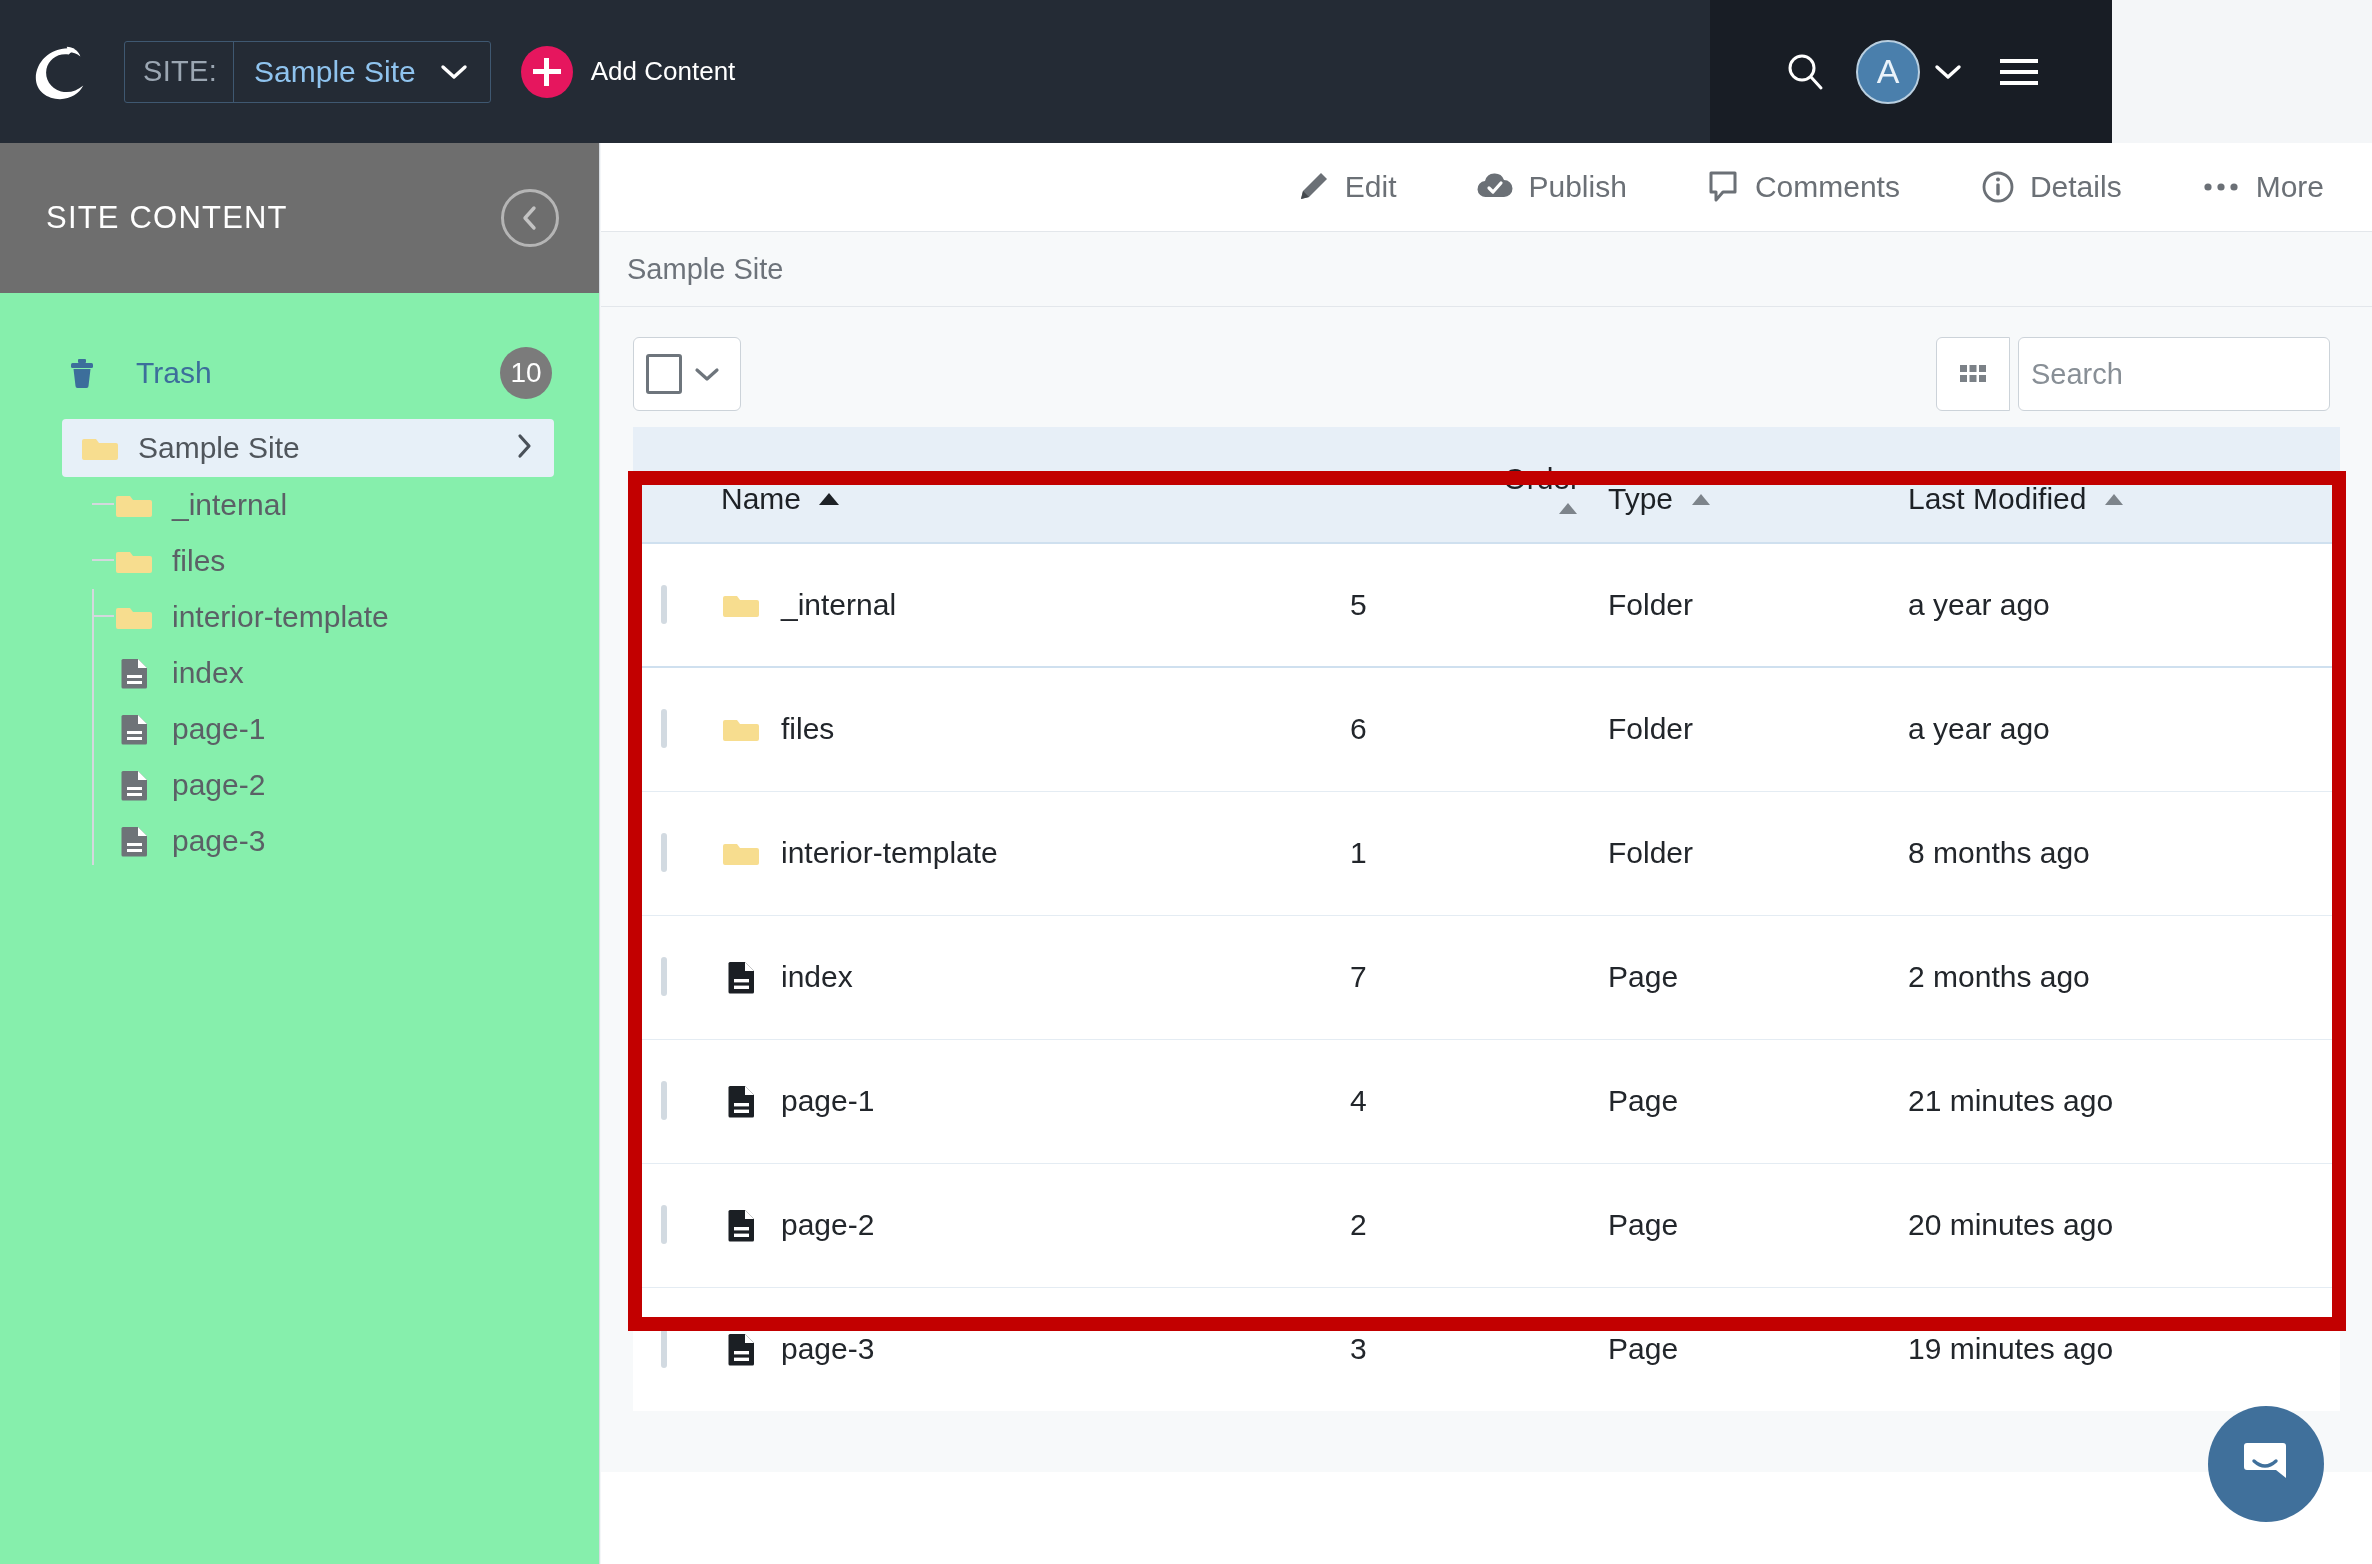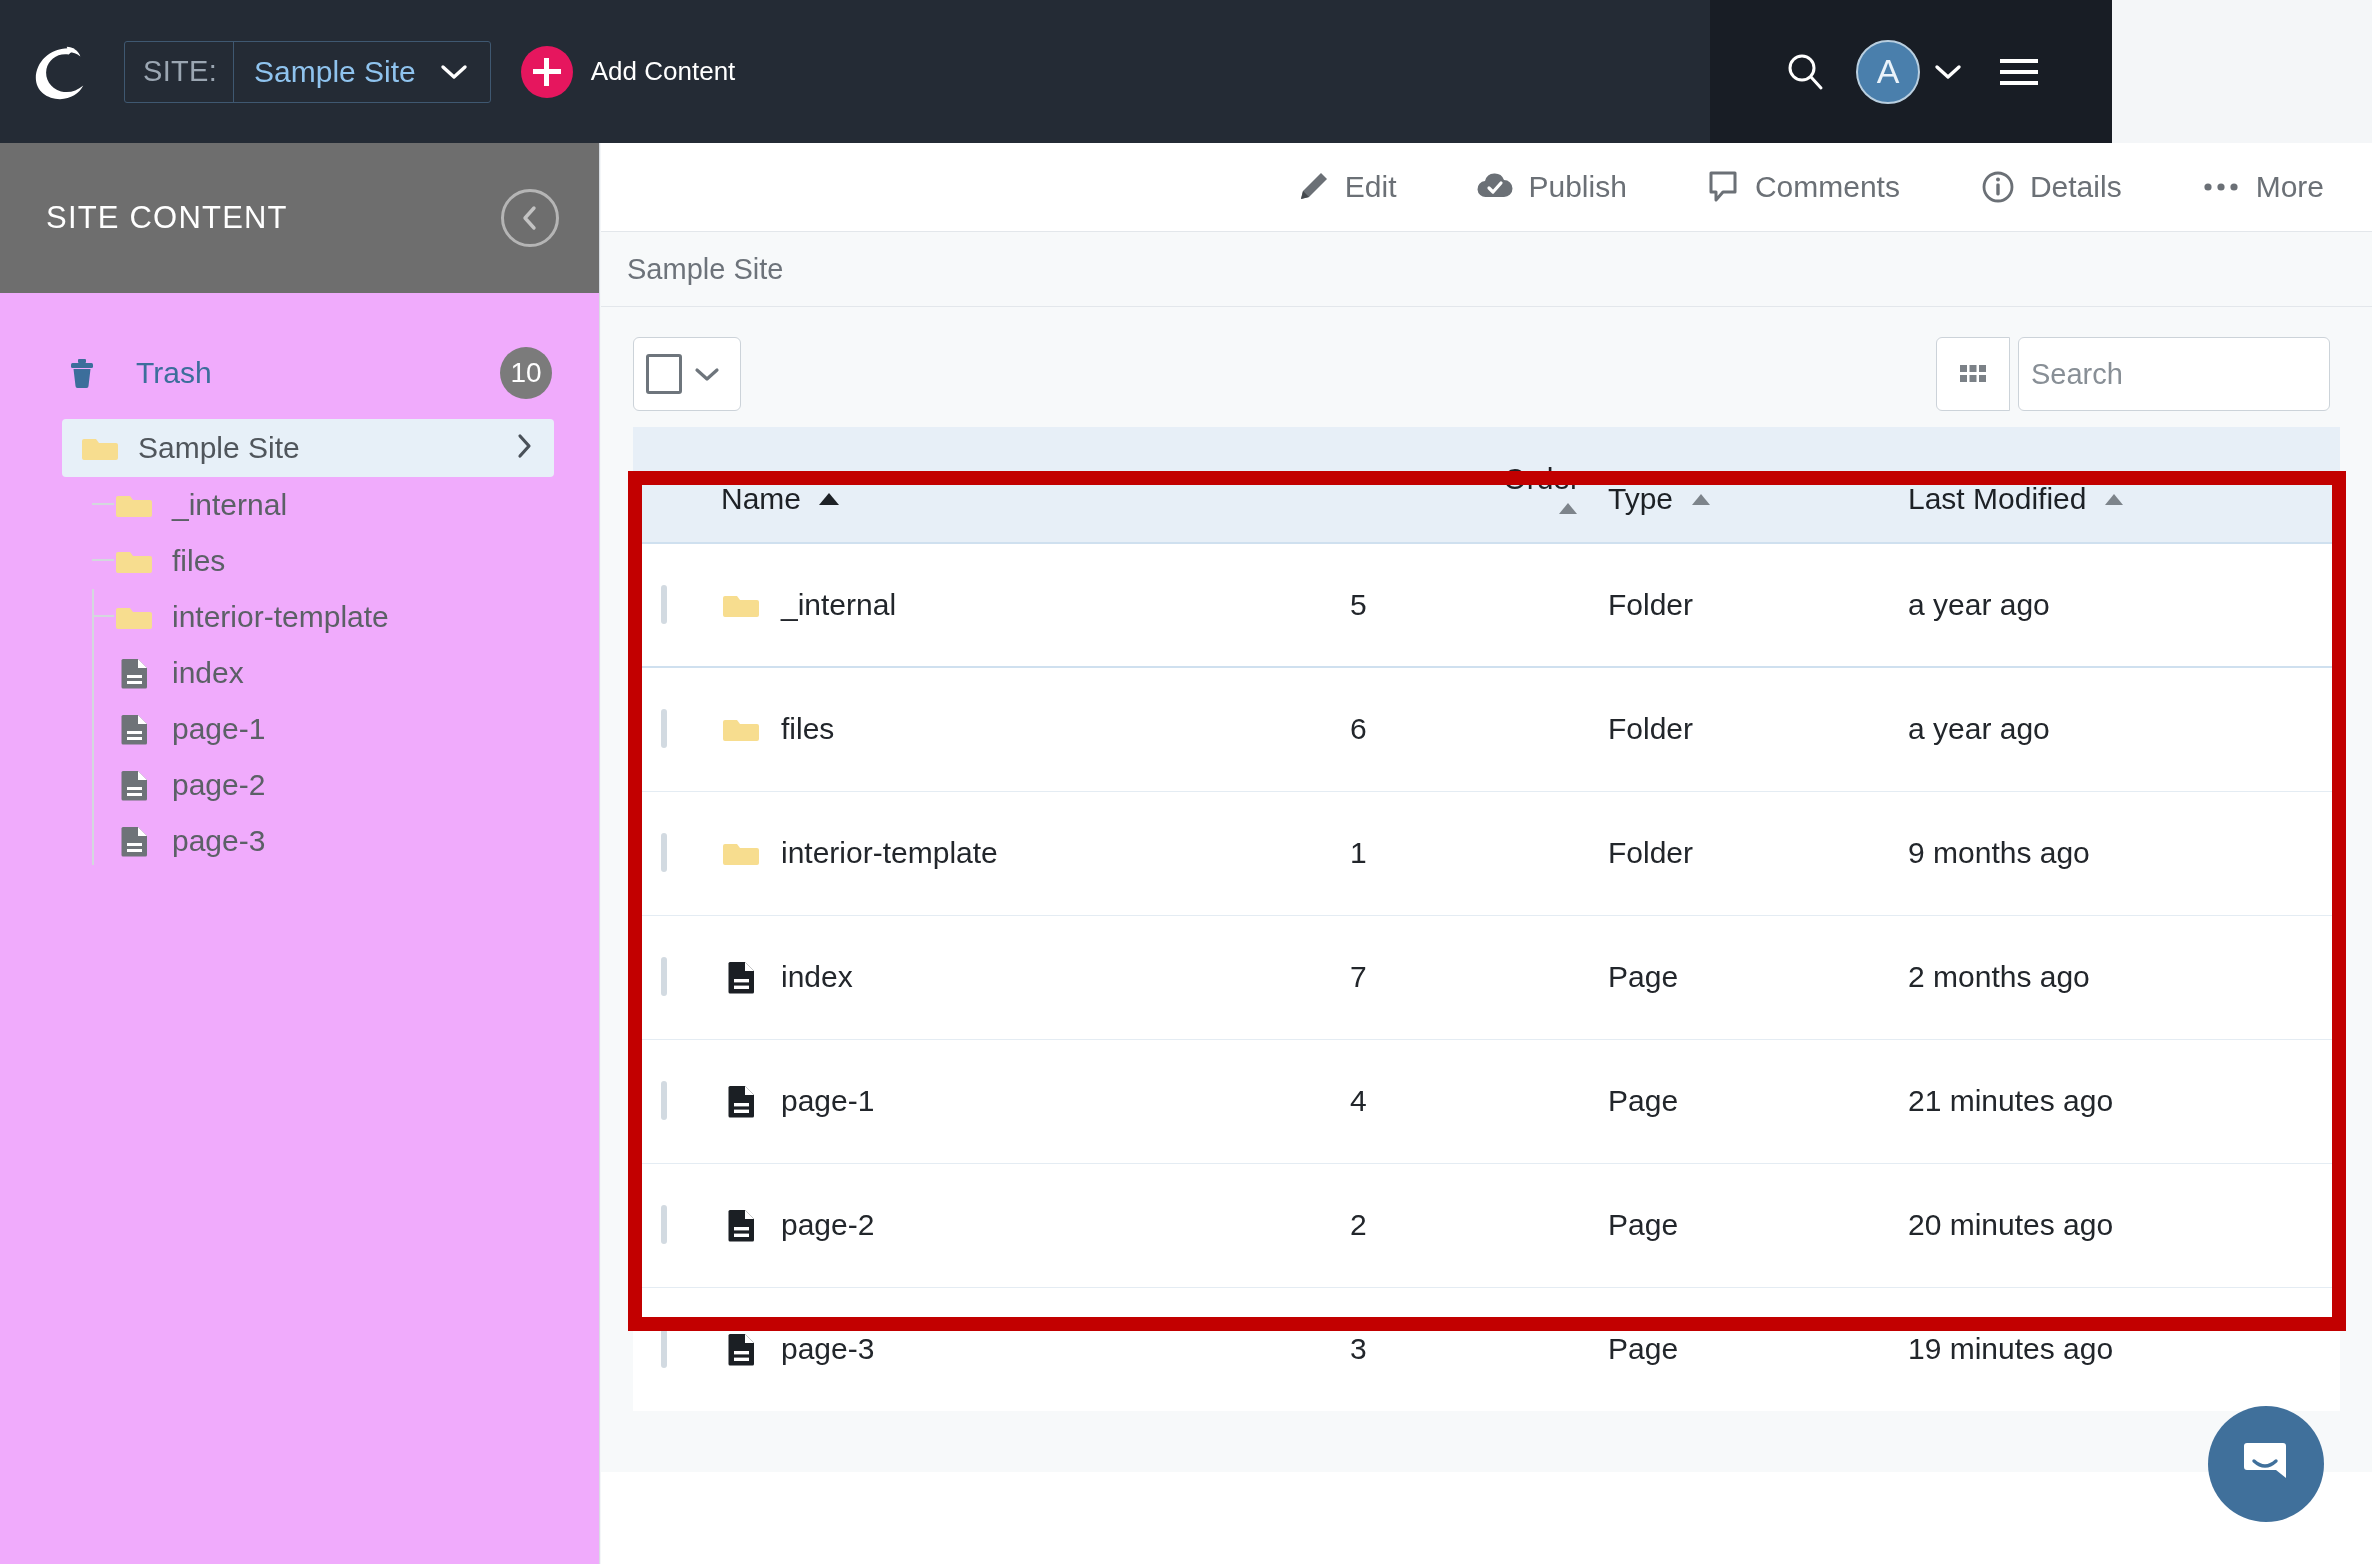--- a/index.html
+++ b/index.html
@@ -85,21 +85,21 @@
     margin-left: 6px; cursor: pointer;
   }
   .avatar-caret { width: 56px; height: 143px; color: #fff; }
   .hamburger { width: 86px; height: 143px; flex-direction: column; gap: 7px; }
   .hamburger span { display: block; width: 38px; height: 4px; background: #fff; }
 
   
   .sidebar {
     position: absolute; top: 143px; left: 0;
     width: 600px; height: 1421px;
-    background: #f0abfc;
+    background: #86efac;
     border-right: 1px solid #d8dde3;
   }
   .sidebar-header {
     height: 150px; background: #6e6e6e;
     display: flex; align-items: center; justify-content: space-between;
     padding: 0 40px 0 46px;
   }
   .sidebar-title {
     color: #ffffff; font-size: 31px; letter-spacing: 1.2px; font-weight: 400;
   }
@@ -576,21 +576,21 @@
             <td>
               <div class="cell-name">
                 <svg width="40" height="40" viewBox="0 0 40 40">
                   <path d="M4 11 h12 l3 4 h17 a2 2 0 0 1 2 2 v13 a2 2 0 0 1 -2 2 h-32 a2 2 0 0 1 -2 -2 v-17 a2 2 0 0 1 2 -2 z" fill="#f7dd8f"></path>
                 </svg>
                 <span>interior-template</span>
               </div>
             </td>
             <td>1</td>
             <td class="cell-type">Folder</td>
-            <td class="cell-mod">9 months ago</td>
+            <td class="cell-mod">8 months ago</td>
           </tr>
 
           <tr>
             <td class="cell-check"><span class="chk"></span></td>
             <td>
               <div class="cell-name">
                 <svg width="40" height="40" viewBox="0 0 40 40">
                   <path d="M9 5 h15 l9 9 v21 a1.5 1.5 0 0 1 -1.5 1.5 h-22.5 a1.5 1.5 0 0 1 -1.5 -1.5 v-28.5 a1.5 1.5 0 0 1 1.5 -1.5 z" fill="#1b1f24"></path>
                   <path d="M24 5 l9 9 h-9 z" fill="#ffffff"></path>
                   <rect x="13" y="22" width="15" height="3.4" fill="#ffffff"></rect>

